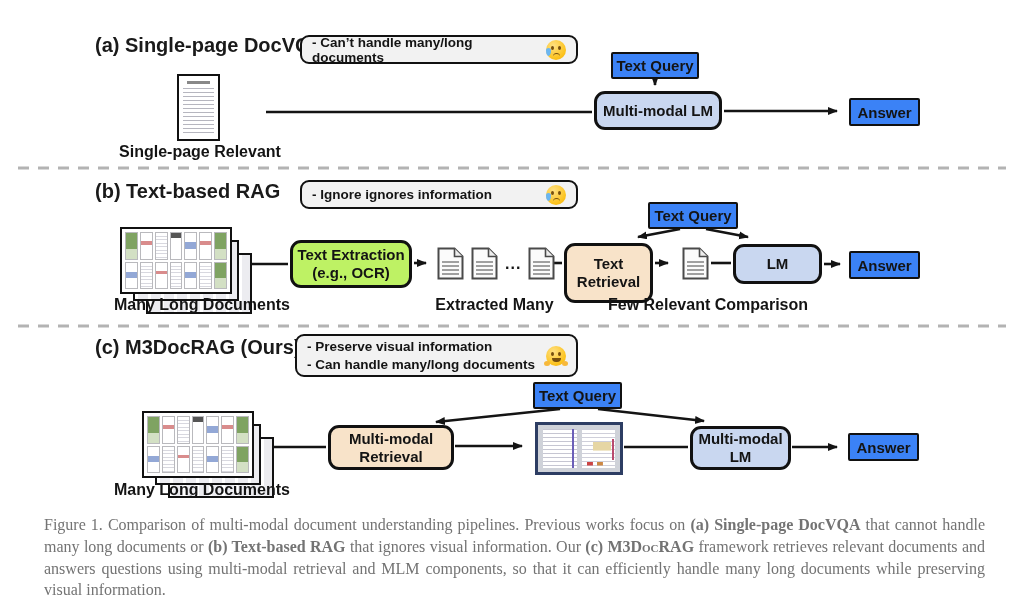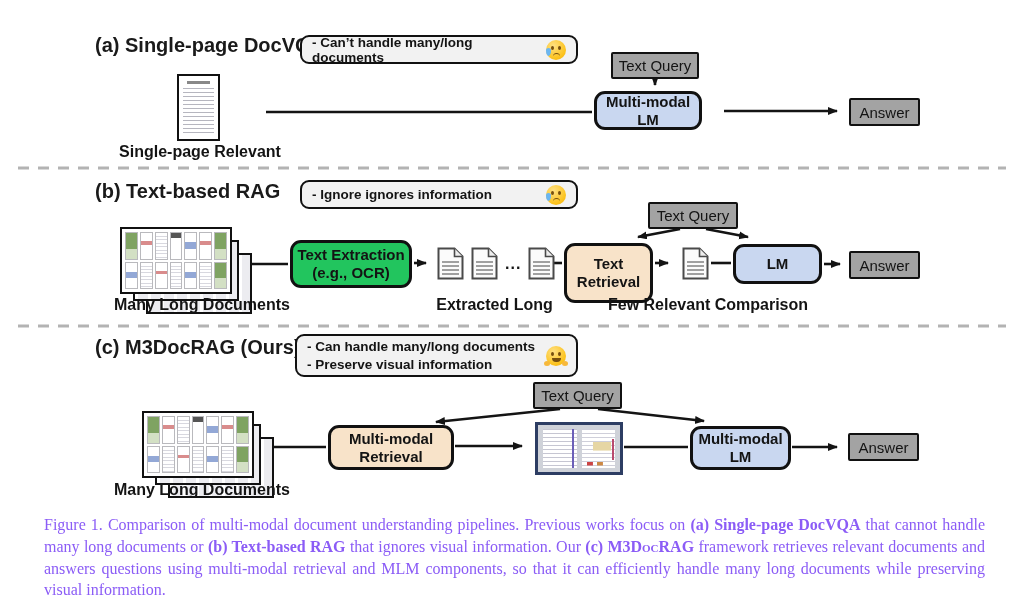--- a/index.html
+++ b/index.html
@@ -4,28 +4,28 @@
 <style>
   html,body{margin:0;padding:0;background:#fff;}
   .figure{position:relative;width:1024px;height:611px;background:#fff;overflow:hidden;
           font-family:"Liberation Sans",sans-serif;color:#141414;}
   .abs{position:absolute;box-sizing:border-box;}
   .heading{font-weight:bold;font-size:20px;color:#1a1a1a;white-space:nowrap;}
   .callout{background:#f2f2f2;border:2.5px solid #111;border-radius:9px;
            display:flex;align-items:center;justify-content:space-between;
            padding:2px 10px;font-weight:bold;font-size:13.5px;}
   .callout .lines{display:flex;flex-direction:column;line-height:1.32;}
-  .qbox{background:#a3a3a3;border:2.5px solid #111;border-radius:2px;
+  .qbox{background:#3b82f6;border:2.5px solid #111;border-radius:2px;
         display:flex;align-items:center;justify-content:center;
-        font-weight:normal;font-size:15px;white-space:nowrap;}
+        font-weight:bold;font-size:15px;white-space:nowrap;}
   .rbox{border:3px solid #111;border-radius:11px;
         display:flex;flex-direction:column;align-items:center;justify-content:center;
         font-weight:bold;font-size:15px;line-height:1.18;text-align:center;}
   .rbox.blue{background:#c9d7f0;}
-  .rbox.pink{background:#22c55e;}
+  .rbox.pink{background:#bef264;}
   .rbox.orange{background:#f8e3c9;}
   .seclabel{font-weight:bold;font-size:16px;text-align:center;white-space:nowrap;}
   
   .doc-page{border:2.5px solid #111;background:#fff;}
   .doc-page .hdr{height:2.5px;width:58%;margin:5px auto 0;background:#888;}
   .doc-page .bdy{position:absolute;left:4px;right:4px;top:12px;bottom:5px;
      background:repeating-linear-gradient(180deg,#b6b6bf 0 1.5px,transparent 1.5px 4px);}
   
   .frame{position:absolute;border:2.5px solid #111;background:#fff;width:102px;height:57px;}
   .frame.back{background:
@@ -67,21 +67,21 @@
   .emoji.sad .tear{position:absolute;left:0px;top:8.5px;width:5px;height:7.5px;background:#6cb6f0;
      border-radius:50% 50% 50% 50%/25% 25% 75% 75%;}
   .emoji.happy .mouth{position:absolute;left:5.5px;bottom:3.5px;width:9px;height:4.5px;background:#774f0e;
      border-radius:0 0 9px 9px;}
   .emoji.happy .hl,.emoji.happy .hr{position:absolute;bottom:0px;width:6px;height:5px;background:#f7b83a;
      border-radius:50%;}
   .emoji.happy .hl{left:-2px}.emoji.happy .hr{right:-2px}
   
   .caption{position:absolute;left:44px;top:514px;width:941px;margin:0;
      font-family:"Liberation Serif",serif;font-size:16px;line-height:1.36;
-     text-align:justify;color:#8b5cf6;}
+     text-align:justify;color:#737373;}
   .caption b .sc, .sc{font-variant:small-caps;}
   svg.arrows{position:absolute;left:0;top:0;pointer-events:none;}
 </style>
 </head>
 <body>
 
 <div class="figure">
 
   <svg class="arrows" width="1024" height="512">
     <defs>
@@ -129,21 +129,21 @@
   </div>
 
   <div class="abs doc-page" style="left:177px;top:74px;width:43px;height:67px;">
     <div class="hdr"></div>
       <div class="bdy" style="position:absolute;"></div>
   </div>
   <div class="abs seclabel" style="left:100px;top:143px;width:200px;">Single-page Relevant</div>
 
   <div class="abs qbox" style="left:611px;top:52px;width:88px;height:27px;">Text Query</div>
 
-  <div class="abs rbox blue" style="left:594px;top:91px;width:108px;height:39px;">Multi-modal LM</div>
+  <div class="abs rbox blue" style="left:594px;top:91px;width:128px;height:39px;">Multi-modal LM</div>
 
   <div class="abs qbox" style="left:849px;top:98px;width:71px;height:28px;">Answer</div>
 
   <div class="abs heading" style="left:95px;top:180px;">(b) Text-based RAG</div>
 
   <div class="abs callout" style="left:300px;top:180px;width:278px;height:29px;">
     <span>- Ignore ignores information</span>
     <span class="emoji sad">
       <i class="el"></i>
         <i class="er"></i>
@@ -205,21 +205,21 @@
       <path d="M1.5 1.5 H17.5 L25.5 9.5 V31.5 H1.5 Z" fill="#fbfbfb" stroke="#4a4a4a" stroke-width="2"></path>
       <path d="M17.5 1.5 V9.5 H25.5" fill="#ededed" stroke="#4a4a4a" stroke-width="1.6"></path>
       <g stroke="#8a8a8a" stroke-width="1.6">
           <line x1="5" y1="15" x2="22" y2="15"></line>
           <line x1="5" y1="19" x2="22" y2="19"></line>
           <line x1="5" y1="23" x2="22" y2="23"></line>
           <line x1="5" y1="27" x2="22" y2="27"></line>
         </g>
     </svg>
   </div>
-  <div class="abs seclabel" style="left:432px;top:296px;width:125px;">Extracted Long</div>
+  <div class="abs seclabel" style="left:432px;top:296px;width:125px;">Extracted Many</div>
 
   <div class="abs qbox" style="left:648px;top:202px;width:90px;height:27px;">Text Query</div>
 
   <div class="abs rbox orange" style="left:564px;top:243px;width:89px;height:60px;">
     <span>Text</span>
     <span>Retrieval</span>
   </div>
 
   <svg class="abs ficon" style="left:682px;top:247px;" width="27" height="33" viewBox="0 0 27 33">
     <path d="M1.5 1.5 H17.5 L25.5 9.5 V31.5 H1.5 Z" fill="#fbfbfb" stroke="#4a4a4a" stroke-width="2"></path>
@@ -234,22 +234,22 @@
   <div class="abs seclabel" style="left:608px;top:296px;width:192px;">Few Relevant Comparison</div>
 
   <div class="abs rbox blue" style="left:733px;top:244px;width:89px;height:40px;">LM</div>
 
   <div class="abs qbox" style="left:849px;top:251px;width:71px;height:28px;">Answer</div>
 
   <div class="abs heading" style="left:95px;top:336px;">(c) M3DocRAG (Ours)</div>
 
   <div class="abs callout" style="left:295px;top:334px;width:283px;height:43px;">
     <span class="lines">
+      <span>- Preserve visual information</span>
       <span>- Can handle many/long documents</span>
-      <span>- Preserve visual information</span>
     </span>
     <span class="emoji happy">
       <i class="hl"></i>
         <i class="hr"></i>
         <i class="el"></i>
         <i class="er"></i>
         <i class="mouth"></i>
     </span>
   </div>
 

